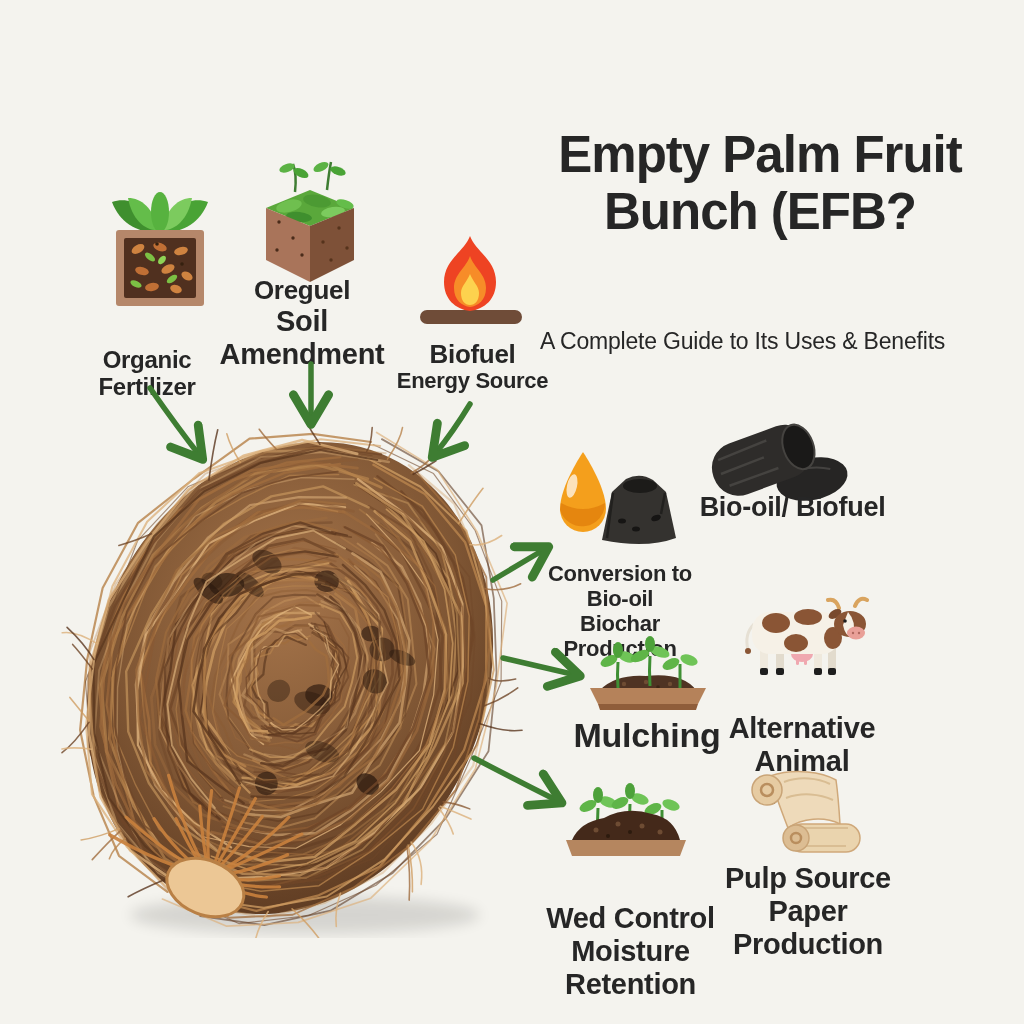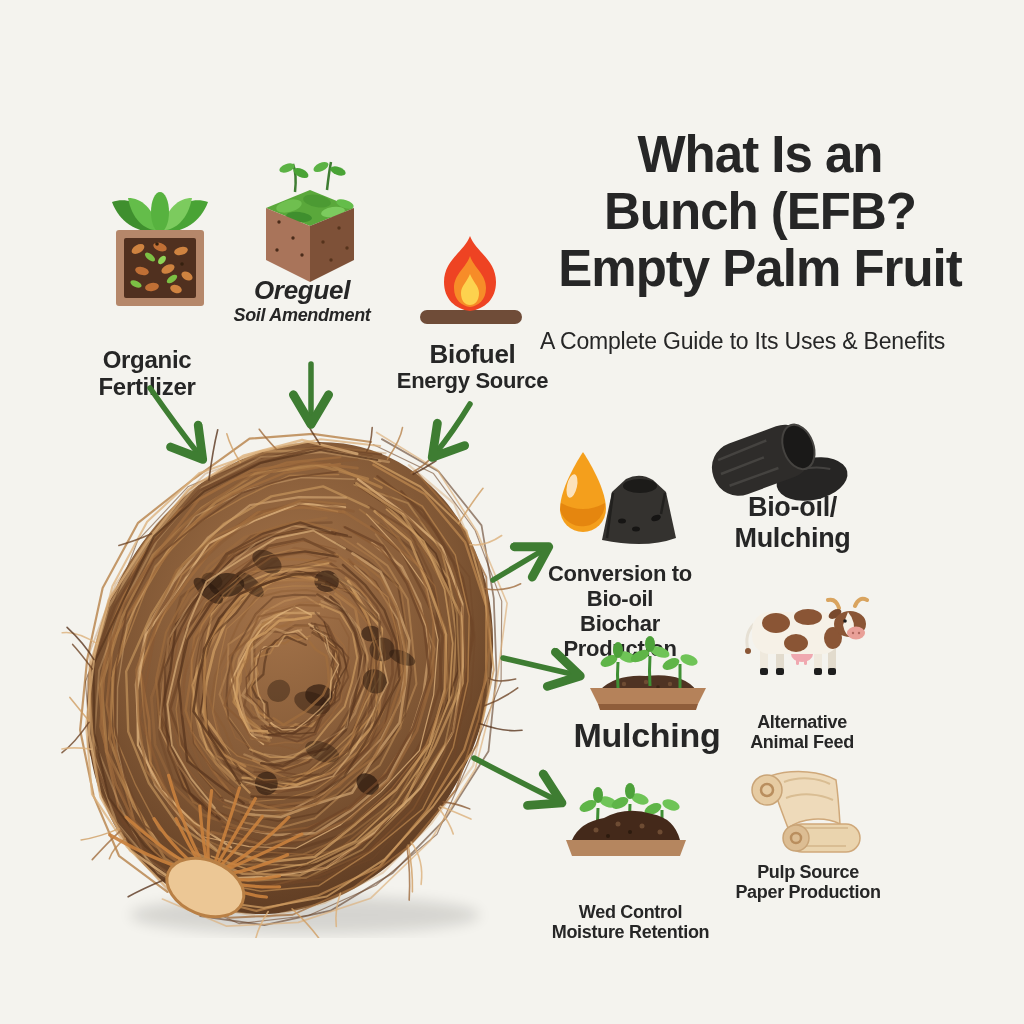--- a/index.html
+++ b/index.html
@@ -6,39 +6,38 @@
   body{
     width:1024px;height:1024px;
     background:#f4f3ee;
     font-family:"Liberation Sans", sans-serif;
     position:relative;overflow:hidden;
     color:#262626;
   }
   .abs{position:absolute;}
   .lbl{font-weight:bold;color:#262626;text-align:center;line-height:1.13;letter-spacing:-0.3px;}
   .t22{font-size:22px;}
-  .t23{font-size:18px;}
+  .t23{font-size:29px;}
   .t24{font-size:24px;margin-top:32px;}
   .t26{font-size:26px;}
   .t27{font-size:27px;}
   .t29{font-size:34px;}
   .title-line{font-size:51px;line-height:57px;font-weight:bold;letter-spacing:-1px;}
   #title-block{text-align:center;}
   #subtitle{font-size:23px;font-weight:normal;text-align:left;letter-spacing:-0.2px;}
   svg{display:block;}
 </style>
 </head>
 <body>
 
 <div class="abs" style="left:0;top:0;width:1024px;height:1024px;">
 
   <div id="title-block" class="abs" style="left:530px;top:126px;width:460px;">
-    <div class="title-line">What Is an</div>
+    <div class="title-line">Empty Palm Fruit</div>
     <div class="title-line">Bunch (EFB?</div>
-    <div class="title-line">Empty Palm Fruit</div>
   </div>
   <div id="subtitle" class="abs" style="left:540px;top:328px;width:450px;">A Complete Guide to Its Uses &amp; Benefits</div>
 
   <div>
     <svg class="abs" style="left:102px;top:186px;" width="116" height="124" viewBox="0 0 116 124">
       <path d="M58,46 C46,18 26,10 10,16 C18,38 38,48 58,46" fill="#3f8f2e"></path>
       <path d="M58,46 C70,18 90,10 106,16 C98,38 78,48 58,46" fill="#49a335"></path>
       <path d="M58,44 C50,22 40,12 26,12 C30,34 44,46 58,44" fill="#64bd4a"></path>
       <path d="M58,44 C66,22 76,12 90,12 C86,34 72,46 58,44" fill="#7ccb5e"></path>
       <ellipse cx="58" cy="26" rx="9" ry="20" fill="#57b23f"></ellipse>
@@ -83,21 +82,21 @@
       <polygon points="97,48 53,66 53,122 97,100" fill="#7e5138"></polygon>
       <circle cx="22" cy="62" r="1.7" fill="#4a2b1a"></circle>
       <circle cx="36" cy="78" r="1.7" fill="#4a2b1a"></circle>
       <circle cx="20" cy="90" r="1.7" fill="#4a2b1a"></circle>
       <circle cx="45" cy="95" r="1.7" fill="#4a2b1a"></circle>
       <circle cx="66" cy="82" r="1.7" fill="#55331c"></circle>
       <circle cx="82" cy="68" r="1.7" fill="#55331c"></circle>
       <circle cx="74" cy="100" r="1.7" fill="#55331c"></circle>
       <circle cx="90" cy="88" r="1.7" fill="#55331c"></circle>
     </svg>
-    <div class="abs" style="left:212px;top:276px;width:180px;font-style:italic;">
+    <div class="abs" style="left:212px;top:276px;width:180px;">
       <div class="lbl t26">Oreguel</div>
       <div class="lbl t23">Soil Amendment</div>
     </div>
   </div>
 
   <div>
     <svg class="abs" style="left:418px;top:234px;" width="106" height="92" viewBox="0 0 106 92">
       <rect x="2" y="76" width="102" height="14" rx="7" fill="#6f4c38"></rect>
       <path d="M52,2 C46,18 26,26 26,48 C26,65 37,75 52,77 C67,75 78,65 78,48 C78,26 58,18 52,2 Z" fill="#ee4323"></path>
       <path d="M52,22 C48,34 36,40 36,54 C36,66 44,72 52,73 C60,72 68,66 68,54 C68,40 56,34 52,22 Z" fill="#f78c28"></path>
@@ -397,21 +396,21 @@
       <ellipse cx="110" cy="66" rx="36" ry="21" fill="#262524" transform="rotate(-12 110 66)"></ellipse>
       <path d="M85,58 Q108,50 130,60" stroke="#444240" stroke-width="2" fill="none" transform="rotate(-12 110 66)"></path>
       <g transform="rotate(-20 60 45)">
         <rect x="8" y="20" width="102" height="54" rx="26" fill="#2e2c2a"></rect>
         <ellipse cx="98" cy="47" rx="15" ry="23" fill="#1a1918"></ellipse>
         <ellipse cx="98" cy="47" rx="15" ry="23" fill="none" stroke="#454340" stroke-width="2"></ellipse>
         <path d="M18,32 L70,30 M16,46 L62,45 M20,60 L72,60" stroke="#454340" stroke-width="2.5" fill="none"></path>
       </g>
     </svg>
     <div class="abs" style="left:695px;top:492px;width:195px;">
-      <div class="lbl t27">Bio-oil/ Mulching</div>
+      <div class="lbl t27">Bio-oil/ Biofuel</div>
     </div>
   </div>
 
   <div>
     <svg class="abs" style="left:588px;top:634px;" width="120" height="80" viewBox="0 0 120 80">
       <path d="M12,56 Q28,40 58,42 Q94,38 108,56 Z" fill="#4f3323"></path>
       <circle cx="36" cy="50" r="2.2" fill="#6e4c33"></circle>
       <circle cx="58" cy="48" r="2.2" fill="#6e4c33"></circle>
       <circle cx="82" cy="50" r="2.2" fill="#6e4c33"></circle>
       <circle cx="70" cy="53" r="1.8" fill="#3a2415"></circle>

